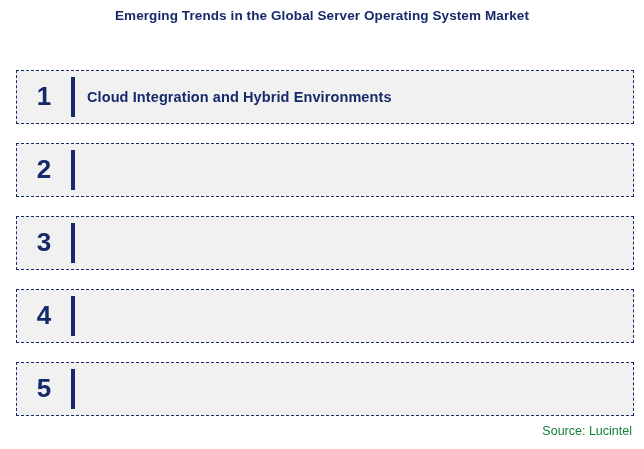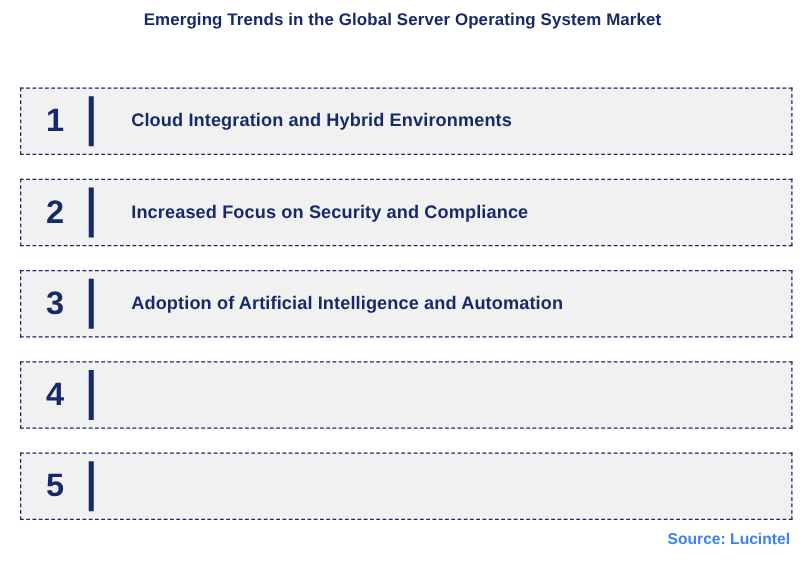--- a/index.html
+++ b/index.html
@@ -62,34 +62,34 @@
     padding-bottom: 2px;
   }
   .trend-divider {
     flex: 0 0 auto;
     width: 4px;
     height: 40px;
     background: #16296a;
   }
   .trend-label {
     flex: 1 1 auto;
-    padding-left: 30px;
+    padding-left: 12px;
     font-size: 14.5px;
     font-weight: bold;
     color: #16296a;
     letter-spacing: 0.1px;
     white-space: nowrap;
   }
   #source-note {
     position: absolute;
     right: 12px;
     top: 424px;
     font-size: 12.5px;
-    font-weight: bold;
-    color: #3b82f6;
+    font-weight: normal;
+    color: #15803d;
     text-align: left;
     white-space: nowrap;
   }
 </style>
 </head>
 <body>
 
 <div id="page">
 
   <div id="chart-title">Emerging Trends in the Global Server Operating System Market</div>
@@ -98,27 +98,25 @@
 
     <div class="trend-row">
       <div class="trend-rank">1</div>
       <div class="trend-divider"></div>
       <div class="trend-label">Cloud Integration and Hybrid Environments</div>
     </div>
 
     <div class="trend-row">
       <div class="trend-rank">2</div>
       <div class="trend-divider"></div>
-      <div class="trend-label">Increased Focus on Security and Compliance</div>
     </div>
 
     <div class="trend-row">
       <div class="trend-rank">3</div>
       <div class="trend-divider"></div>
-      <div class="trend-label">Adoption of Artificial Intelligence and Automation</div>
     </div>
 
     <div class="trend-row">
       <div class="trend-rank">4</div>
       <div class="trend-divider"></div>
     </div>
 
     <div class="trend-row">
       <div class="trend-rank">5</div>
       <div class="trend-divider"></div>

